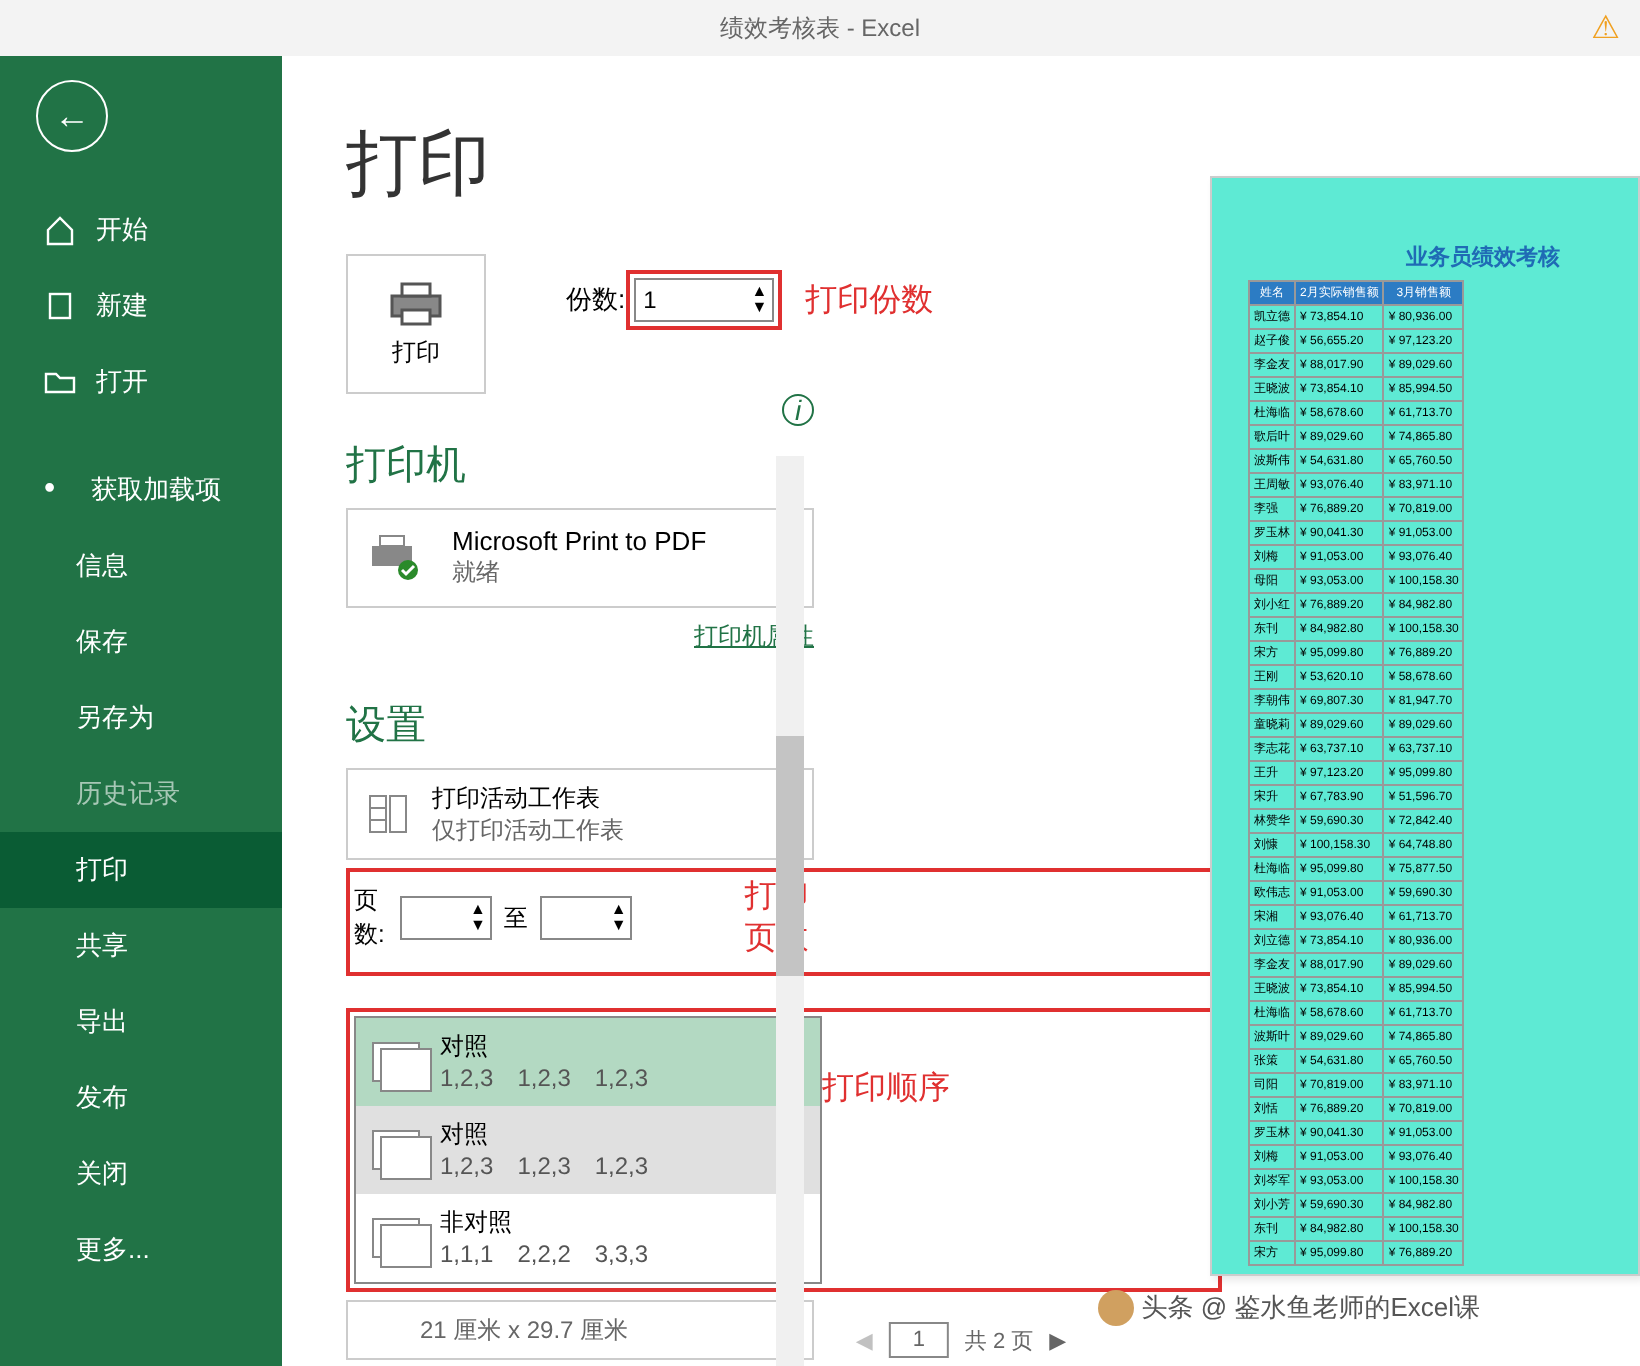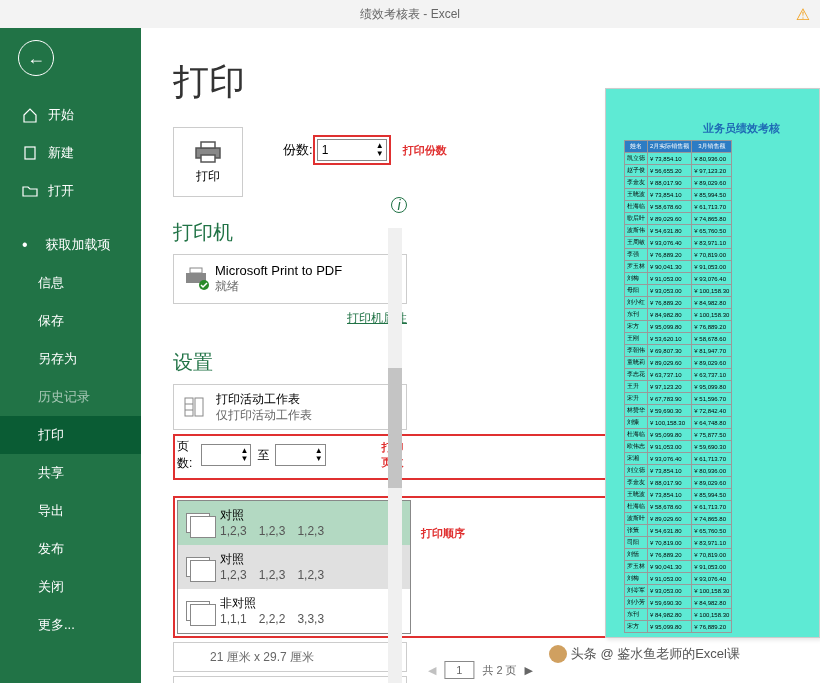--- a/index.html
+++ b/index.html
@@ -16,23 +16,23 @@
 .nav-icon { width: 16px; height: 16px; }
 .content { flex: 1; padding: 30px 12px 0 32px; background: #fff; position: relative; overflow: hidden; }
 .page-title { font-size: 36px; font-weight: 300; color: #333; margin-bottom: 20px; }
 .print-top { display: flex; align-items: flex-start; gap: 40px; }
 .print-btn-box { width: 70px; height: 70px; border: 1px solid #ccc; display: flex; flex-direction: column; align-items: center; justify-content: center; gap: 4px; }
 .copies-row { display: flex; align-items: center; margin-top: 8px; }
 .copies-label { font-size: 13px; }
 .spinner { width: 70px; height: 22px; border: 1px solid #888; display: flex; align-items: center; padding: 0 4px; font-size: 12px; position: relative; }
 .spinner .arrows { position: absolute; right: 2px; font-size: 8px; line-height: 8px; display: flex; flex-direction: column; }
 .red-box { border: 2px solid #e03030; }
-.red-label { color: #e03030; font-size: 11px; font-weight: bold; }
+.red-label { color: #e03030; font-size: 16px; font-weight: normal; }
 .section-h { font-size: 20px; font-weight: 400; color: #217346; margin-top: 22px; margin-bottom: 8px; }
-.printer-box { width: 234px; border: 1px solid #ccc; padding: 8px 10px; display: flex; align-items: center; gap: 3px; position: relative; margin-bottom: 6px; }
+.printer-box { width: 234px; border: 1px solid #ccc; padding: 8px 10px; display: flex; align-items: center; gap: 14px; position: relative; margin-bottom: 6px; }
 .drop-arrow { position: absolute; right: 8px; font-size: 10px; color: #666; }
 .info-icon { position: absolute; right: 0; top: -22px; color: #217346; font-size: 14px; border: 1px solid #217346; border-radius: 50%; width: 16px; height: 16px; display: flex; align-items: center; justify-content: center; font-style: italic; }
 .link { color: #217346; font-size: 12px; text-decoration: underline; text-align: right; width: 234px; display: block; }
 .setting-box { width: 234px; border: 1px solid #ccc; padding: 6px 8px; display: flex; align-items: center; gap: 10px; position: relative; margin-bottom: 4px; font-size: 13px; }
 .setting-box .lines div { line-height: 16px; font-size: 12px; }
 .pages-row { width: 234px; display: flex; align-items: center; gap: 6px; margin-bottom: 4px; font-size: 12px; }
 .pages-row .spinner { width: 70px; }
 .collate-open { width: 234px; border: 1px solid #888; }
 .collate-item { display: flex; align-items: center; gap: 10px; padding: 6px 8px; font-size: 13px; }
 .collate-item.sel { background: #b3d9c2; }
@@ -187,21 +187,21 @@
           </div>
         <span>至</span>
         <div class="spinner">
             <span class="arrows">▲<br>▼</span>
           </div>
         <span class="red-label" style="margin-left:50px">打印页数</span>
       </div>
     </div>
 
     <div class="red-box" style="width:438px;padding:2px">
-      <div style="display:flex;align-items:flex-start;gap:10px">
+      <div style="display:flex;align-items:flex-start;">
         <div class="collate-open">
           <div class="collate-item sel">
             <span class="page-icon"></span>
             <div class="lines">
               <div>对照</div>
               <div style="color:#555">1,2,3　1,2,3　1,2,3</div>
             </div>
             <span class="drop-arrow">▼</span>
           </div>
           <div class="collate-item hov">

